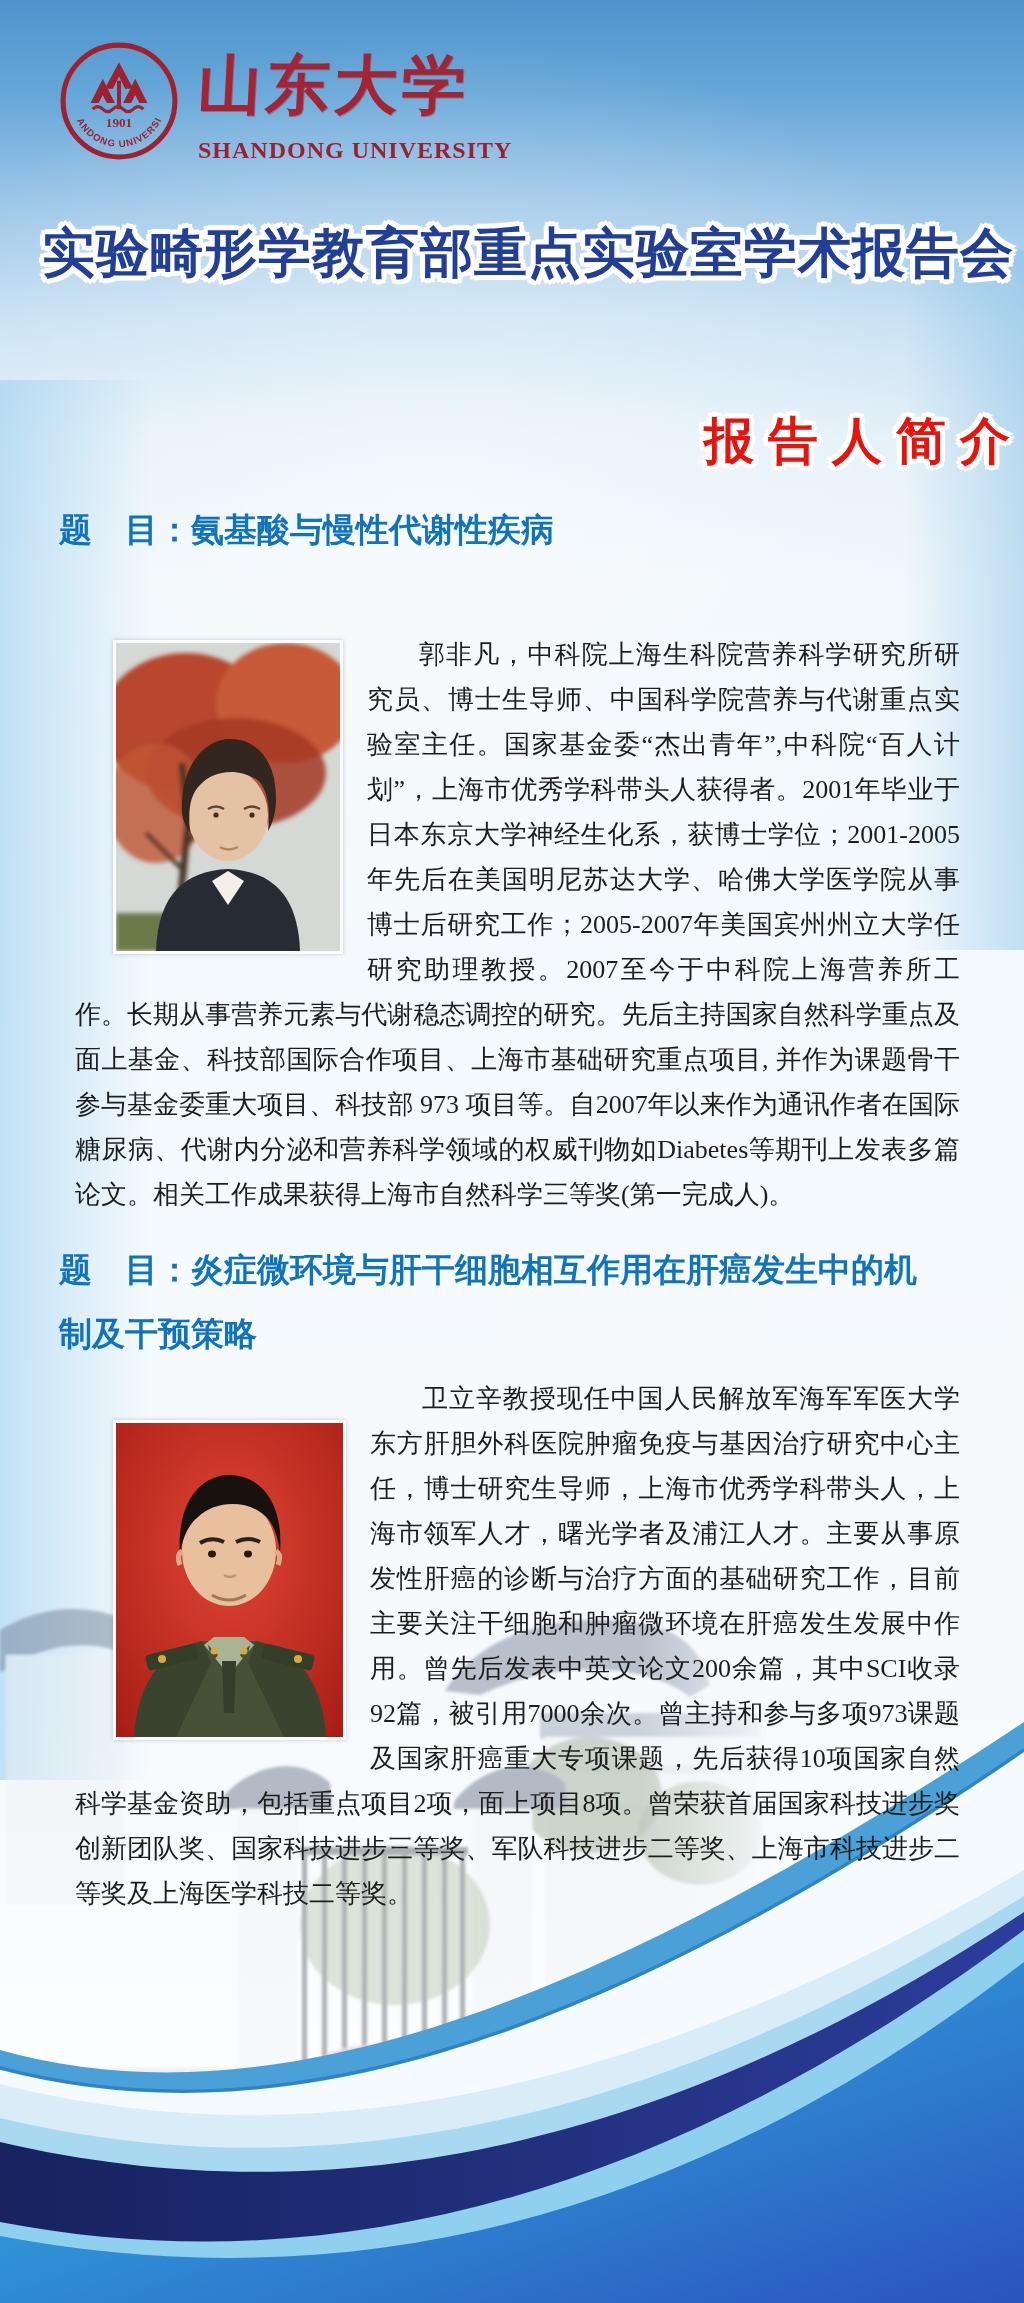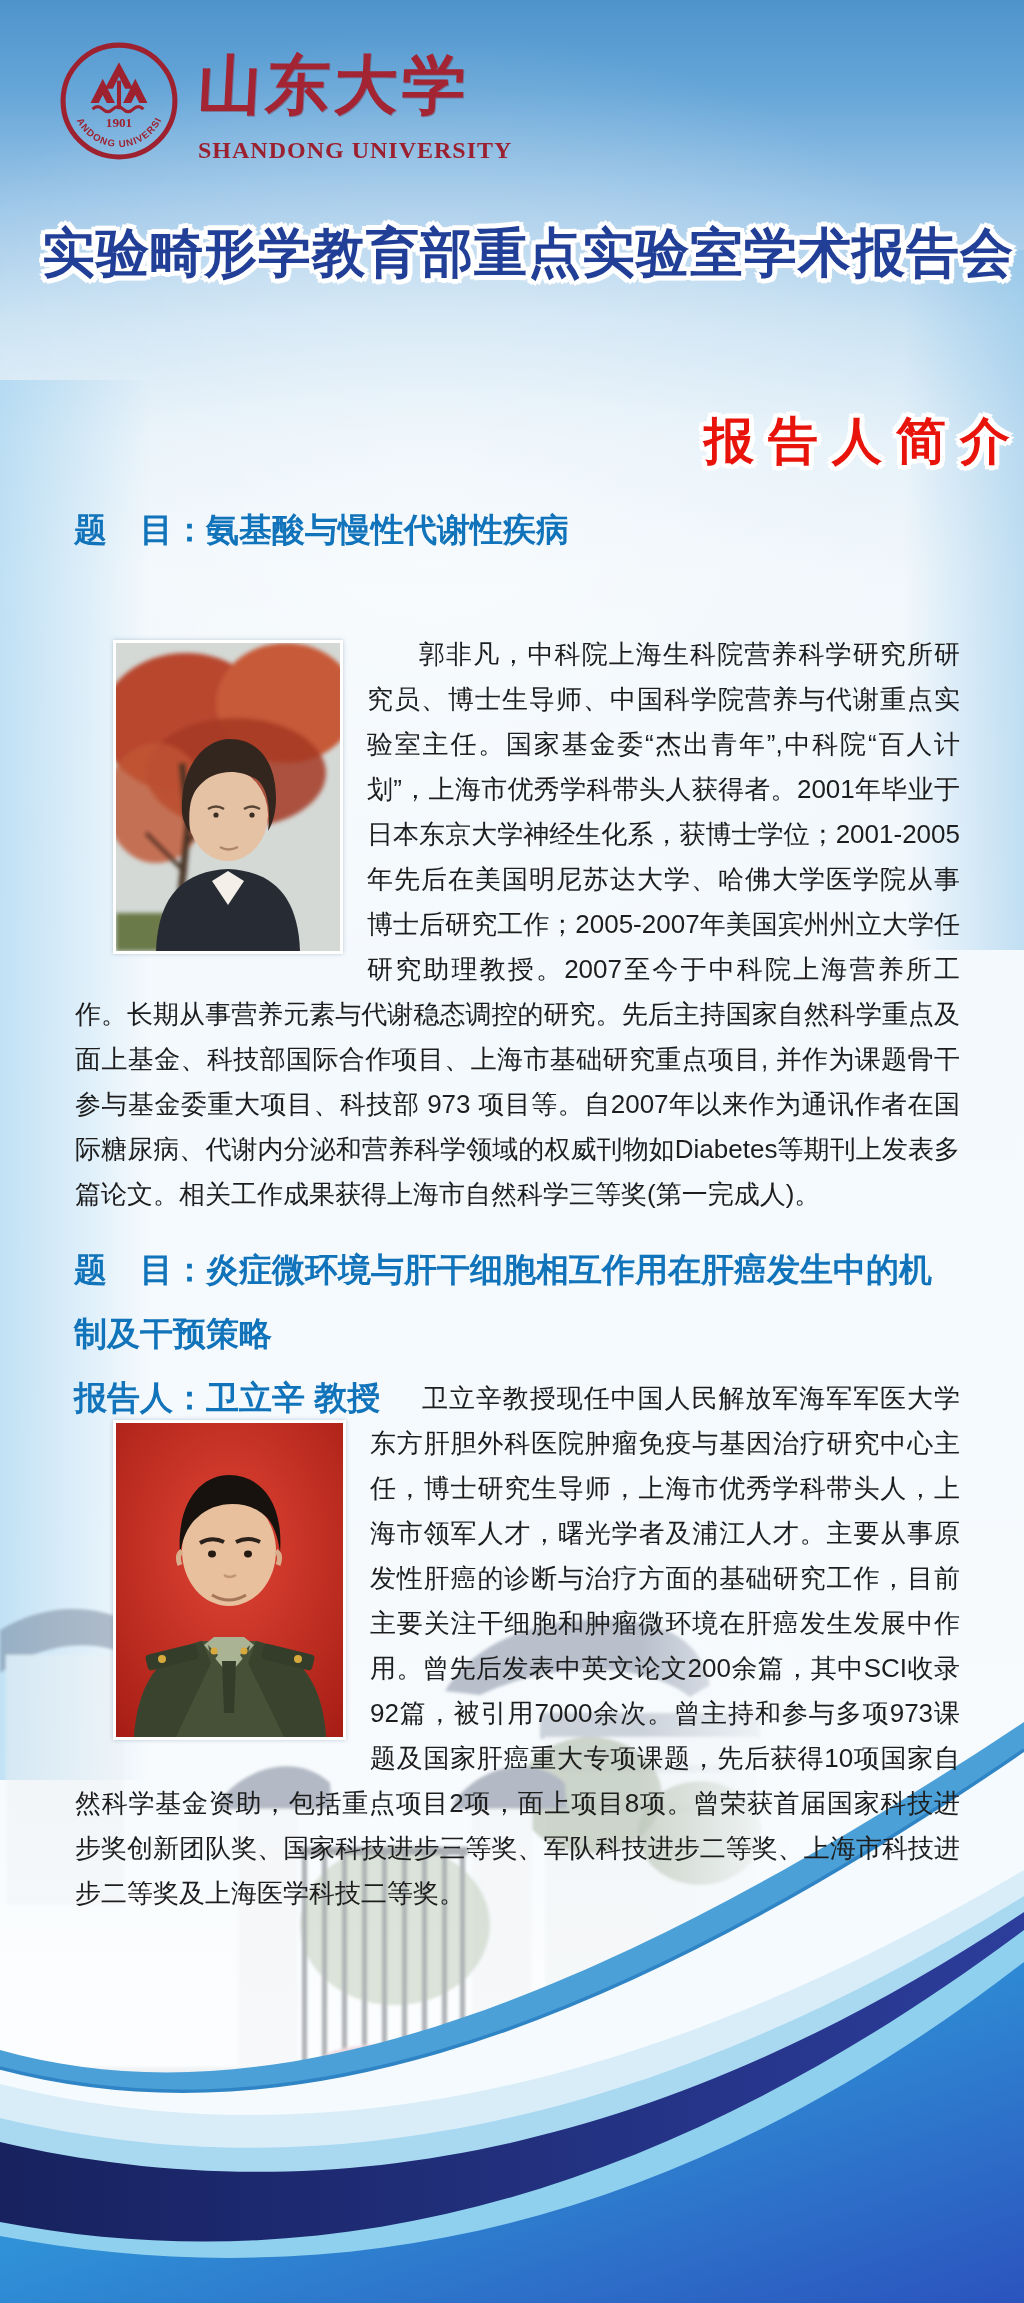--- a/index.html
+++ b/index.html
@@ -33,24 +33,24 @@
       0 0 7px rgba(255,255,255,.95);
   }
   .title1,.title2{position:absolute;left:16px;width:100%;text-align:center;z-index:6;
     font-weight:bold;color:#213f96;font-size:53px;letter-spacing:1px;}
   .title1{top:218px;}
   .title2{top:306px;}
   .heading-red{position:absolute;left:0;top:408px;width:100%;text-align:right;z-index:6;
     font-weight:bold;color:#e8140c;font-size:50px;letter-spacing:14px;}
 
   
-  .section{position:absolute;left:74px;width:885px;z-index:6;color:#1173ba;font-weight:bold;}
+  .section{position:absolute;left:59px;width:885px;z-index:6;color:#1173ba;font-weight:bold;}
   .sec-head{font-size:33px;line-height:64px;width:870px;}
   .bio{position:absolute;left:75px;width:885px;z-index:6;color:#1d1d1d;
-    font-size:26px;line-height:45px;text-align:justify;font-weight:500;}
+    font-size:26px;line-height:45px;text-align:justify;font-weight:500;font-family:Liberation Serif, serif;}
   .bio p{margin:0;text-indent:2em;}
   .photo{float:left;margin:8px 24px 6px 38px;border:3px solid #ffffff;
     box-shadow:0 0 4px rgba(80,110,140,.35);background:#ddd;}
   .photo svg{display:block;}
   .s1{top:498px;} .b1{top:632px;}
   .s2{top:1238px;} .b2{top:1376px;}
   .b2 .photo{margin-top:44px;}
 
   
   .campus{position:absolute;left:0;top:1595px;z-index:2;opacity:.40;}
@@ -186,21 +186,20 @@
         <circle cx="100" cy="172" r="2.6" fill="#3a2d22"></circle>
           <circle cx="136" cy="172" r="2.6" fill="#3a2d22"></circle>
         <path d="M104,204 q8,5 18,0" stroke="#b08668" stroke-width="2.5" fill="none"></path>
       </svg>
     </span>
     <p>郭非凡，中科院上海生科院营养科学研究所研究员、博士生导师、中国科学院营养与代谢重点实验室主任。国家基金委“杰出青年”,中科院“百人计划”，上海市优秀学科带头人获得者。2001年毕业于日本东京大学神经生化系，获博士学位；2001-2005年先后在美国明尼苏达大学、哈佛大学医学院从事博士后研究工作；2005-2007年美国宾州州立大学任研究助理教授。2007至今于中科院上海营养所工作。长期从事营养元素与代谢稳态调控的研究。先后主持国家自然科学重点及面上基金、科技部国际合作项目、上海市基础研究重点项目, 并作为课题骨干参与基金委重大项目、科技部 973 项目等。自2007年以来作为通讯作者在国际糖尿病、代谢内分泌和营养科学领域的权威刊物如Diabetes等期刊上发表多篇论文。相关工作成果获得上海市自然科学三等奖(第一完成人)。</p>
   </div>
 
   <div class="section s2">
     <div class="sec-head"><span>题　目：</span><span>炎症微环境与肝干细胞相互作用在肝癌发生中的机制及干预策略</span></div>
-    <div class="sec-head"><span>报告人：</span><span>卫立辛 教授</span></div>
   </div>
 
   <div class="bio b2">
     <span class="photo">
       <svg width="227" height="314" viewBox="0 0 227 314">
         <defs>
           <radialGradient id="redbg" cx="50%" cy="40%" r="75%">
             <stop offset="0" stop-color="#e04534"></stop>
               <stop offset="1" stop-color="#a81e16"></stop>
           </radialGradient>

